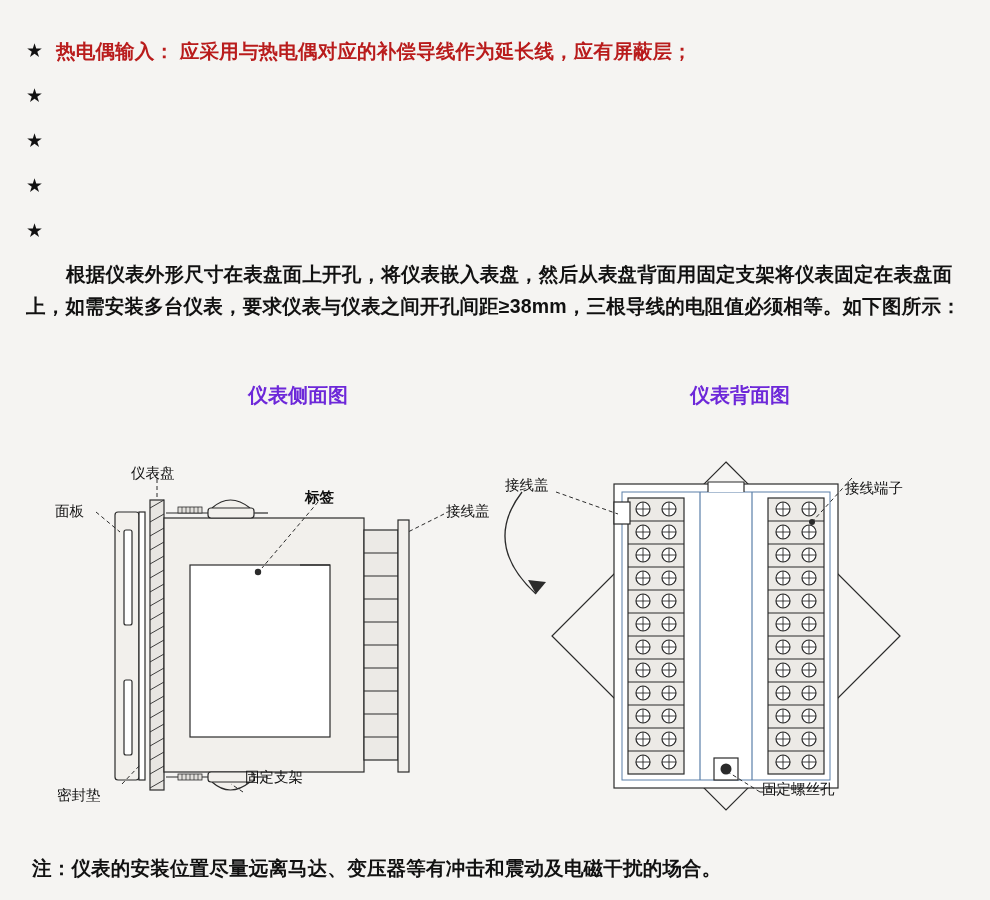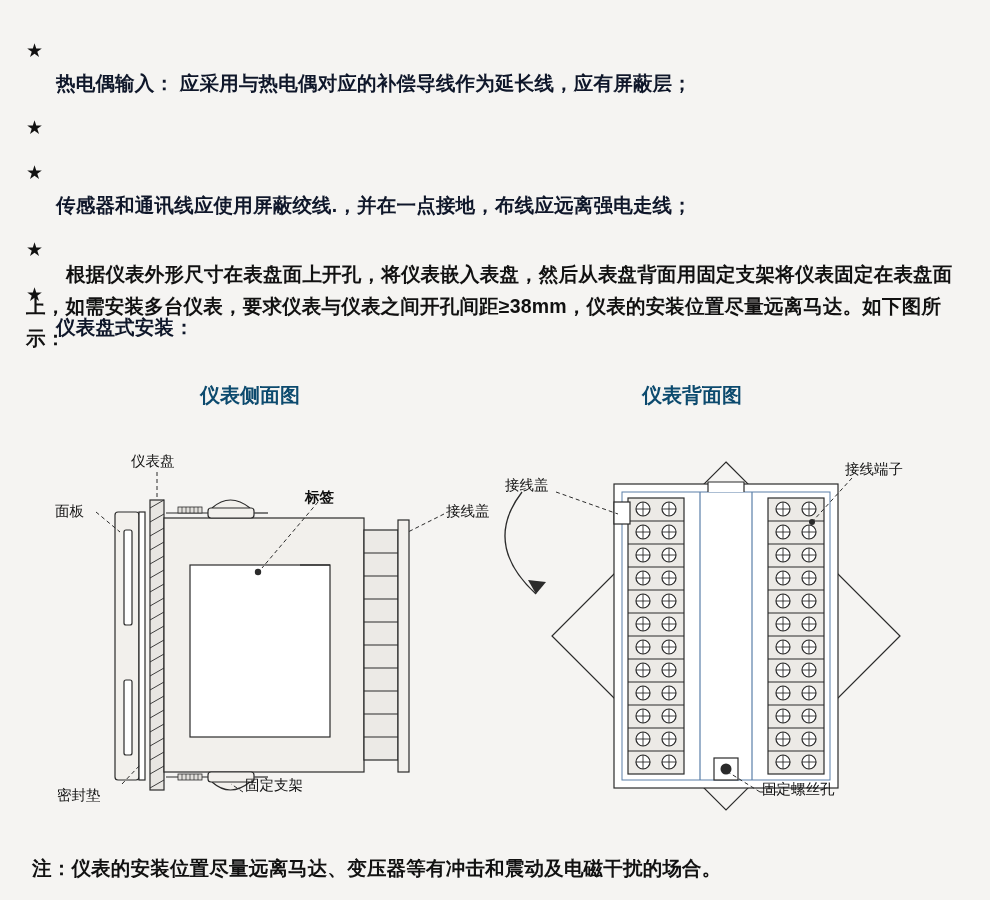--- a/index.html
+++ b/index.html
@@ -40,22 +40,21 @@
     font-size: 19px;
     line-height: 26px;
     color: #111;
     text-align: left;
   }
   .bullet-text {
     font-size: 19.5px;
     line-height: 26px;
     font-weight: bold;
     letter-spacing: 0.2px;
-    color: #0f172a;
-    margin-top: 32px;
+    color: #b91c1c;
   }
 
   
   .para {
     position: absolute;
     left: 26px;
     top: 258px;
     width: 940px;
     font-size: 19.5px;
     line-height: 32px;
@@ -70,21 +69,22 @@
     position: absolute;
     left: 0;
     top: 380px;
     width: 990px;
     height: 460px;
   }
   .fig-title {
     position: absolute;
     font-size: 20px;
     font-weight: bold;
-    color: #0c4a6e;
+    color: #6d28d9;
+    margin-left: 48px;
   }
   #title-left  { left: 200px; top: 2px; }
   #title-right { left: 642px; top: 2px; }
 
   .fig-label {
     position: absolute;
     font-size: 14.5px;
     color: #111;
     white-space: nowrap;
   }
@@ -116,32 +116,30 @@
   <div class="bullets">
     <div class="bullet-row">
       <span class="star">★</span>
       <span class="bullet-text">热电偶输入： 应采用与热电偶对应的补偿导线作为延长线，应有屏蔽层；</span>
     </div>
     <div class="bullet-row">
       <span class="star">★</span>
     </div>
     <div class="bullet-row">
       <span class="star">★</span>
-      <span class="bullet-text">传感器和通讯线应使用屏蔽绞线.，并在一点接地，布线应远离强电走线；</span>
     </div>
     <div class="bullet-row">
       <span class="star">★</span>
     </div>
     <div class="bullet-row">
       <span class="star">★</span>
-      <span class="bullet-text">仪表盘式安装：</span>
     </div>
   </div>
 
-  <div class="para">根据仪表外形尺寸在表盘面上开孔，将仪表嵌入表盘，然后从表盘背面用固定支架将仪表固定在表盘面上，如需安装多台仪表，要求仪表与仪表之间开孔间距≥38mm，仪表的安装位置尽量远离马达。如下图所示：</div>
+  <div class="para">根据仪表外形尺寸在表盘面上开孔，将仪表嵌入表盘，然后从表盘背面用固定支架将仪表固定在表盘面上，如需安装多台仪表，要求仪表与仪表之间开孔间距≥38mm，三根导线的电阻值必须相等。如下图所示：</div>
 
   <div class="figure">
 
     <div class="fig-title" id="title-left">仪表侧面图</div>
     <div class="fig-title" id="title-right">仪表背面图</div>
 
     <svg class="diagram" viewBox="0 0 990 460">
       <g stroke="#2b2b2b" fill="none" stroke-width="1.2">
 
         <rect x="150" y="120" width="14" height="290" fill="#e8e6e2" stroke="#2b2b2b"></rect>
@@ -434,27 +432,27 @@
           <line x1="556" y1="112" x2="618" y2="134"></line>
           <line x1="852" y1="98" x2="812" y2="142"></line>
           <line x1="760" y1="412" x2="728" y2="392"></line>
           <line x1="760" y1="412" x2="780" y2="412"></line>
         </g>
         <circle cx="812" cy="142" r="3" fill="#2b2b2b" stroke="none"></circle>
 
       </g>
     </svg>
 
-    <div class="fig-label" style="left:131px; top:72px;">仪表盘</div>
+    <div class="fig-label" style="left:131px; top:84px;">仪表盘</div>
     <div class="fig-label" style="left:55px;  top:122px;">面板</div>
     <div class="fig-label" style="left:305px; top:108px;font-weight:bold;">标签</div>
     <div class="fig-label" style="left:446px; top:122px;">接线盖</div>
     <div class="fig-label" style="left:57px;  top:406px;">密封垫</div>
-    <div class="fig-label" style="left:245px; top:396px;">固定支架</div>
+    <div class="fig-label" style="left:245px; top:388px;">固定支架</div>
 
     <div class="fig-label" style="left:505px; top:96px;">接线盖</div>
-    <div class="fig-label" style="left:845px; top:80px;">接线端子</div>
+    <div class="fig-label" style="left:845px; top:99px;">接线端子</div>
     <div class="fig-label" style="left:762px; top:400px;">固定螺丝孔</div>
   </div>
 
   <div class="note">注：仪表的安装位置尽量远离马达、变压器等有冲击和震动及电磁干扰的场合。</div>
 
 </div>
 
 </body></html>

